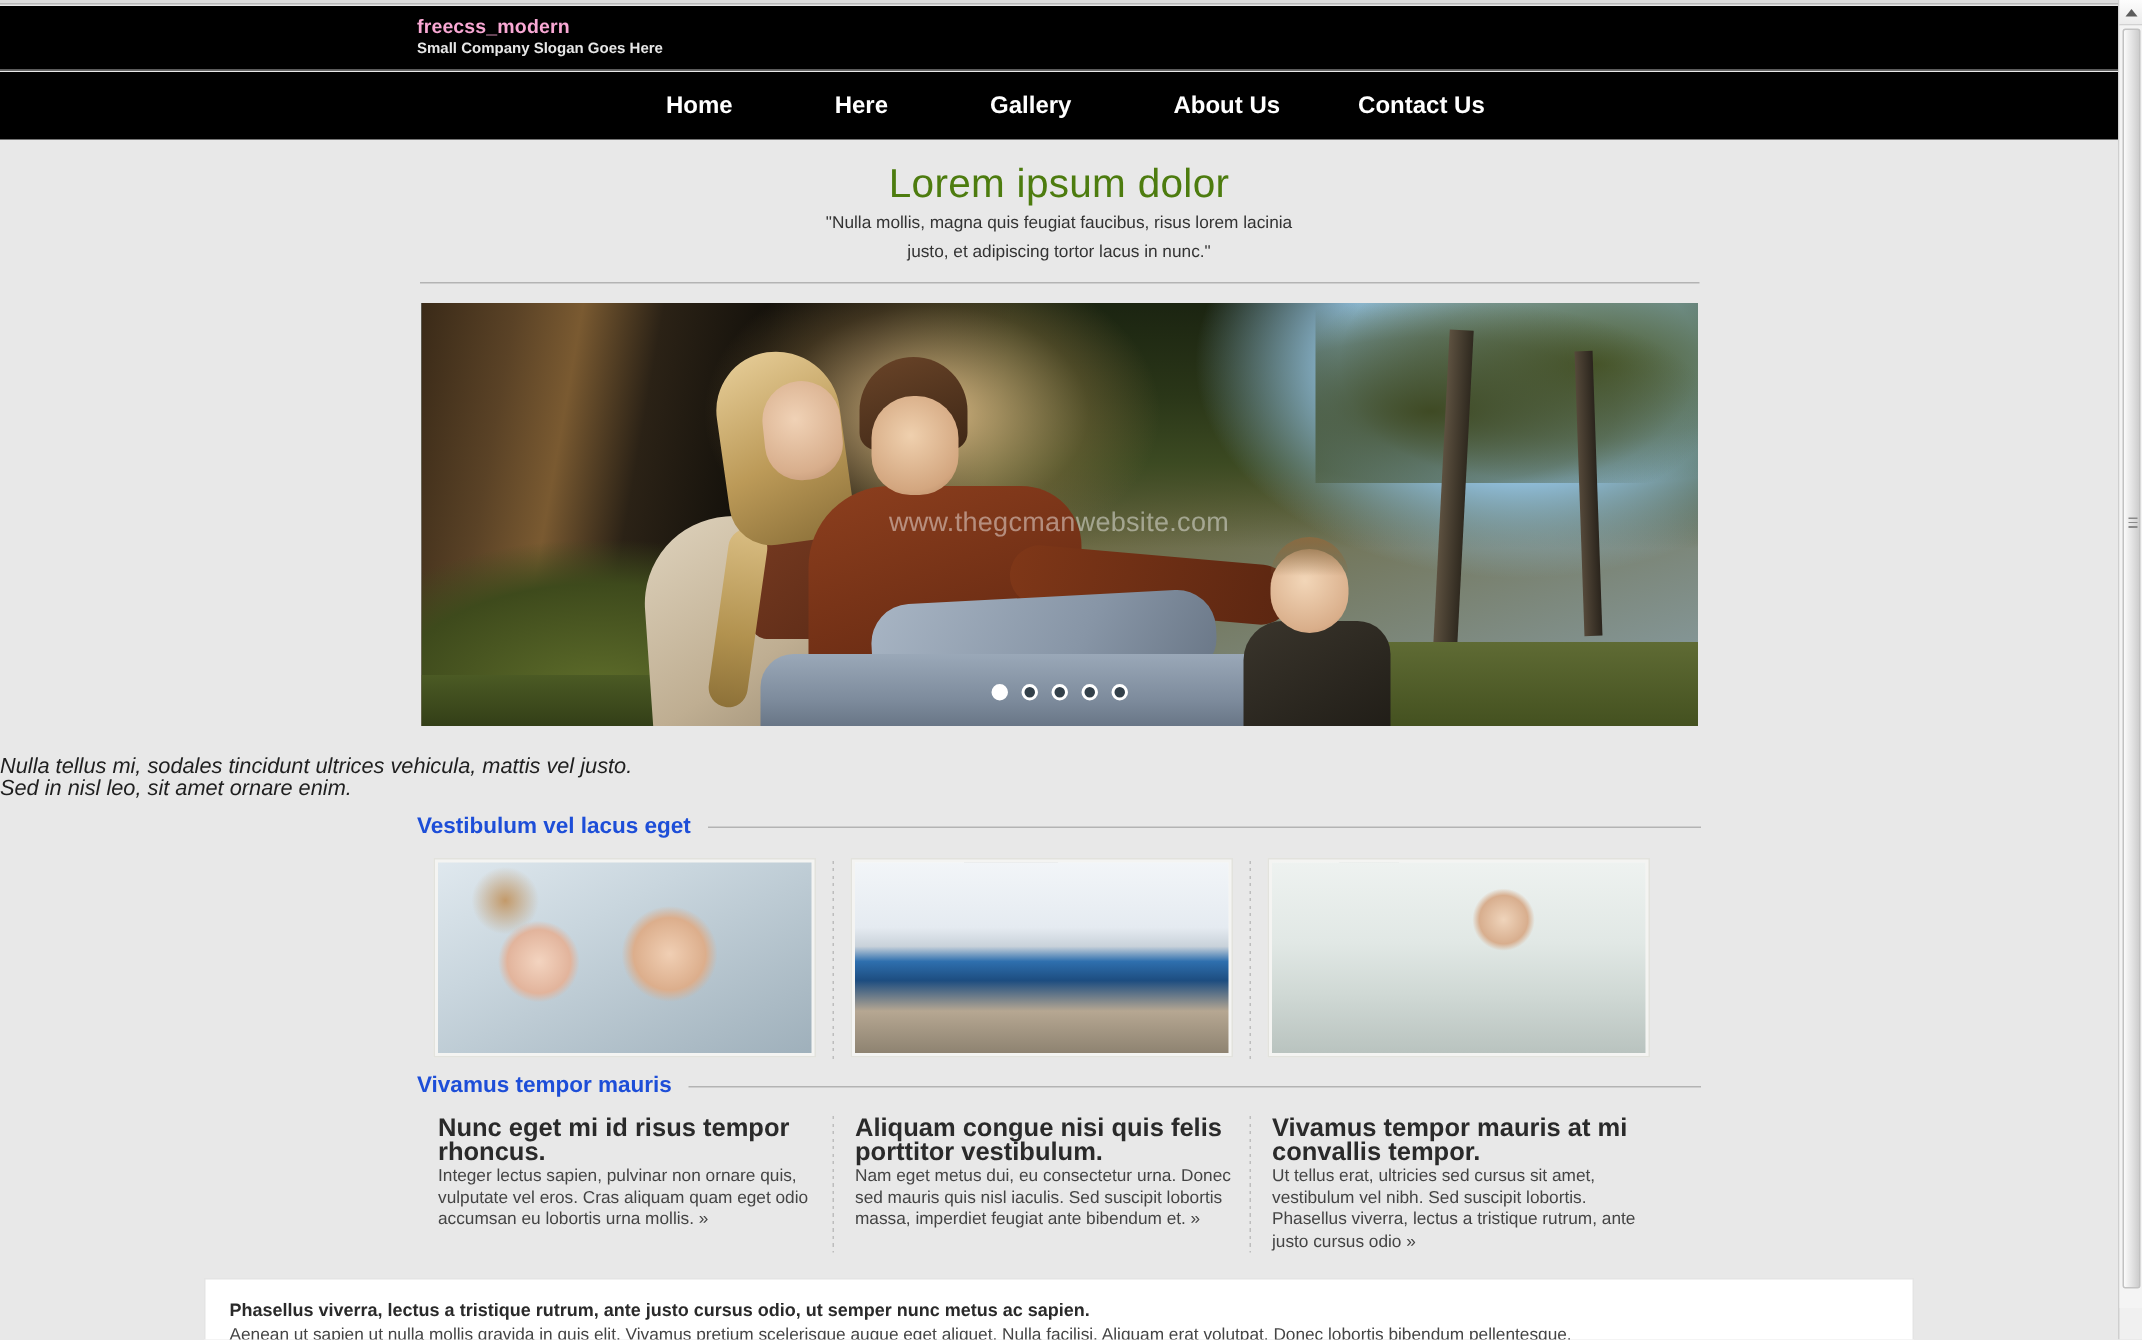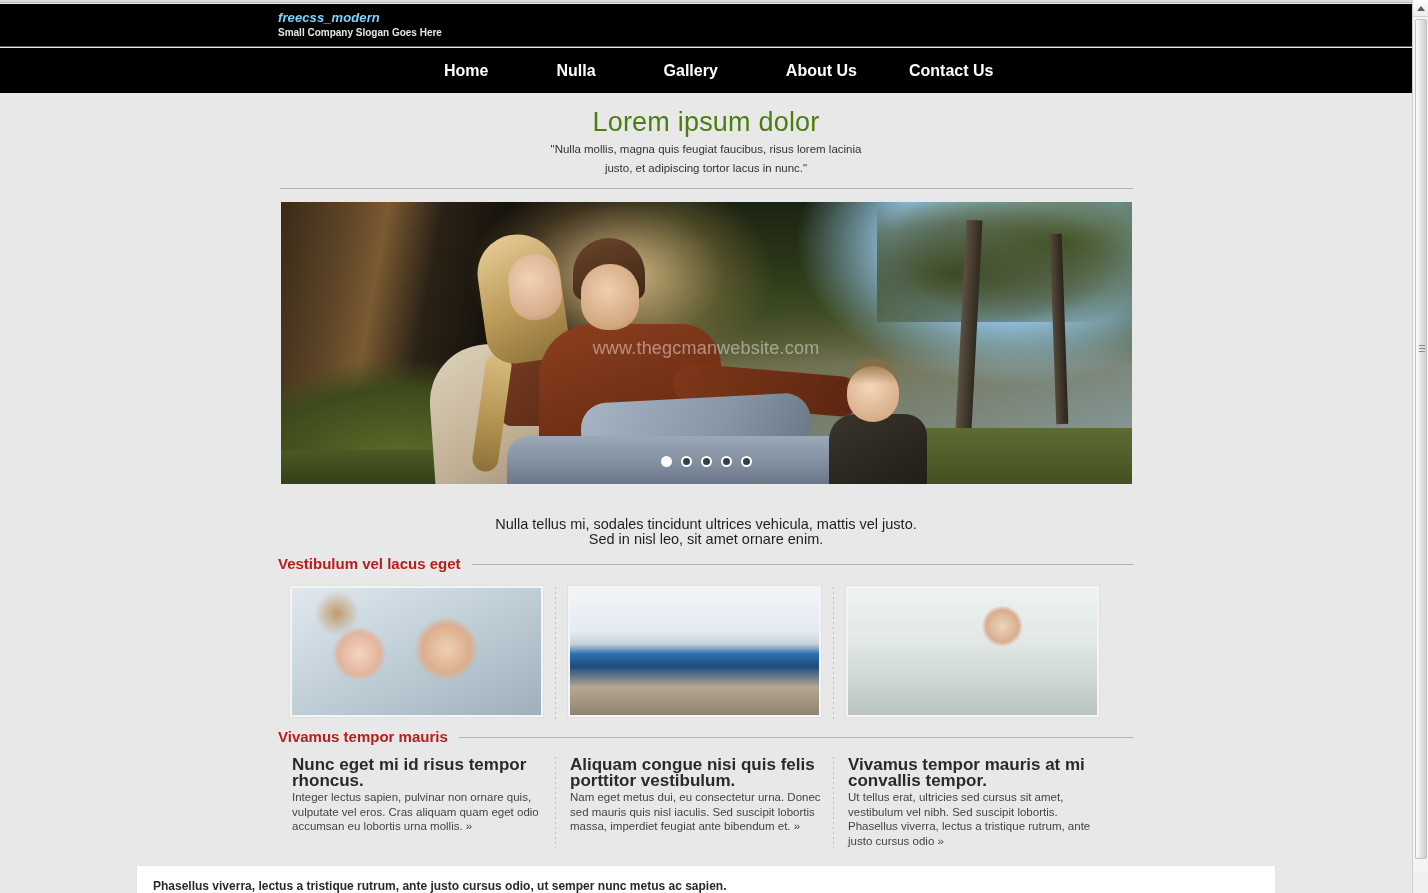--- a/index.html
+++ b/index.html
@@ -65,26 +65,25 @@
   .site-header {
     position: absolute; top: 4px; left: 0;
     width: 1412px; height: 43px;
     background: #000;
     border-bottom: 1px solid #5a5a5a;
   }
   .brand {
     position: absolute; left: 278px; top: 6px;
   }
   .brand-name {
-    color: #7dd3fc;
+    color: #f9a8d4;
     font-size: 13px;
     font-weight: bold;
     letter-spacing: 0.1px;
     line-height: 15px;
-    font-style: italic;
   }
   .brand-slogan {
     color: #e6e6e6;
     font-size: 10px;
     font-weight: bold;
     line-height: 14px;
     margin-top: 1px;
   }
 
   
@@ -314,38 +313,39 @@
     width: 11px; height: 11px;
     border-radius: 50%;
     background: #33404a;
     border: 2px solid #ffffff;
     cursor: pointer;
   }
   .dot.active { background: #ffffff; }
 
   
   .intro {
-    text-align: center;
-    margin-top: 33px;
+    text-align: left;
+    margin-top: 20px;
+    font-style: italic;
   }
   .intro-line {
     font-size: 14.5px;
     color: #1f1f1f;
     line-height: 15px;
   }
 
   
   .section-head {
     width: 856px;
     margin: 8px auto 0 auto;
     display: flex; align-items: center; gap: 11px;
   }
   .section-title {
     font-size: 15px;
-    color: #b91c1c;
+    color: #1d4ed8;
     font-weight: bold;
     white-space: nowrap;
   }
   .section-line {
     flex: 1;
     border-top: 1px solid #b3b3b3;
     margin-top: 2px;
   }
 
   
@@ -452,21 +452,21 @@
   <div class="site-header">
     <div class="brand">
       <div class="brand-name">freecss_modern</div>
       <div class="brand-slogan">Small Company Slogan Goes Here</div>
     </div>
   </div>
 
   <div class="nav-bar">
     <div class="nav-list">
       <div class="nav-item">Home</div>
-      <div class="nav-item">Nulla</div>
+      <div class="nav-item">Here</div>
       <div class="nav-item">Gallery</div>
       <div class="nav-item">About Us</div>
       <div class="nav-item last">Contact Us</div>
     </div>
     <div class="nav-arrow"></div>
   </div>
 
   <div class="page-body">
 
     <div class="hero">

